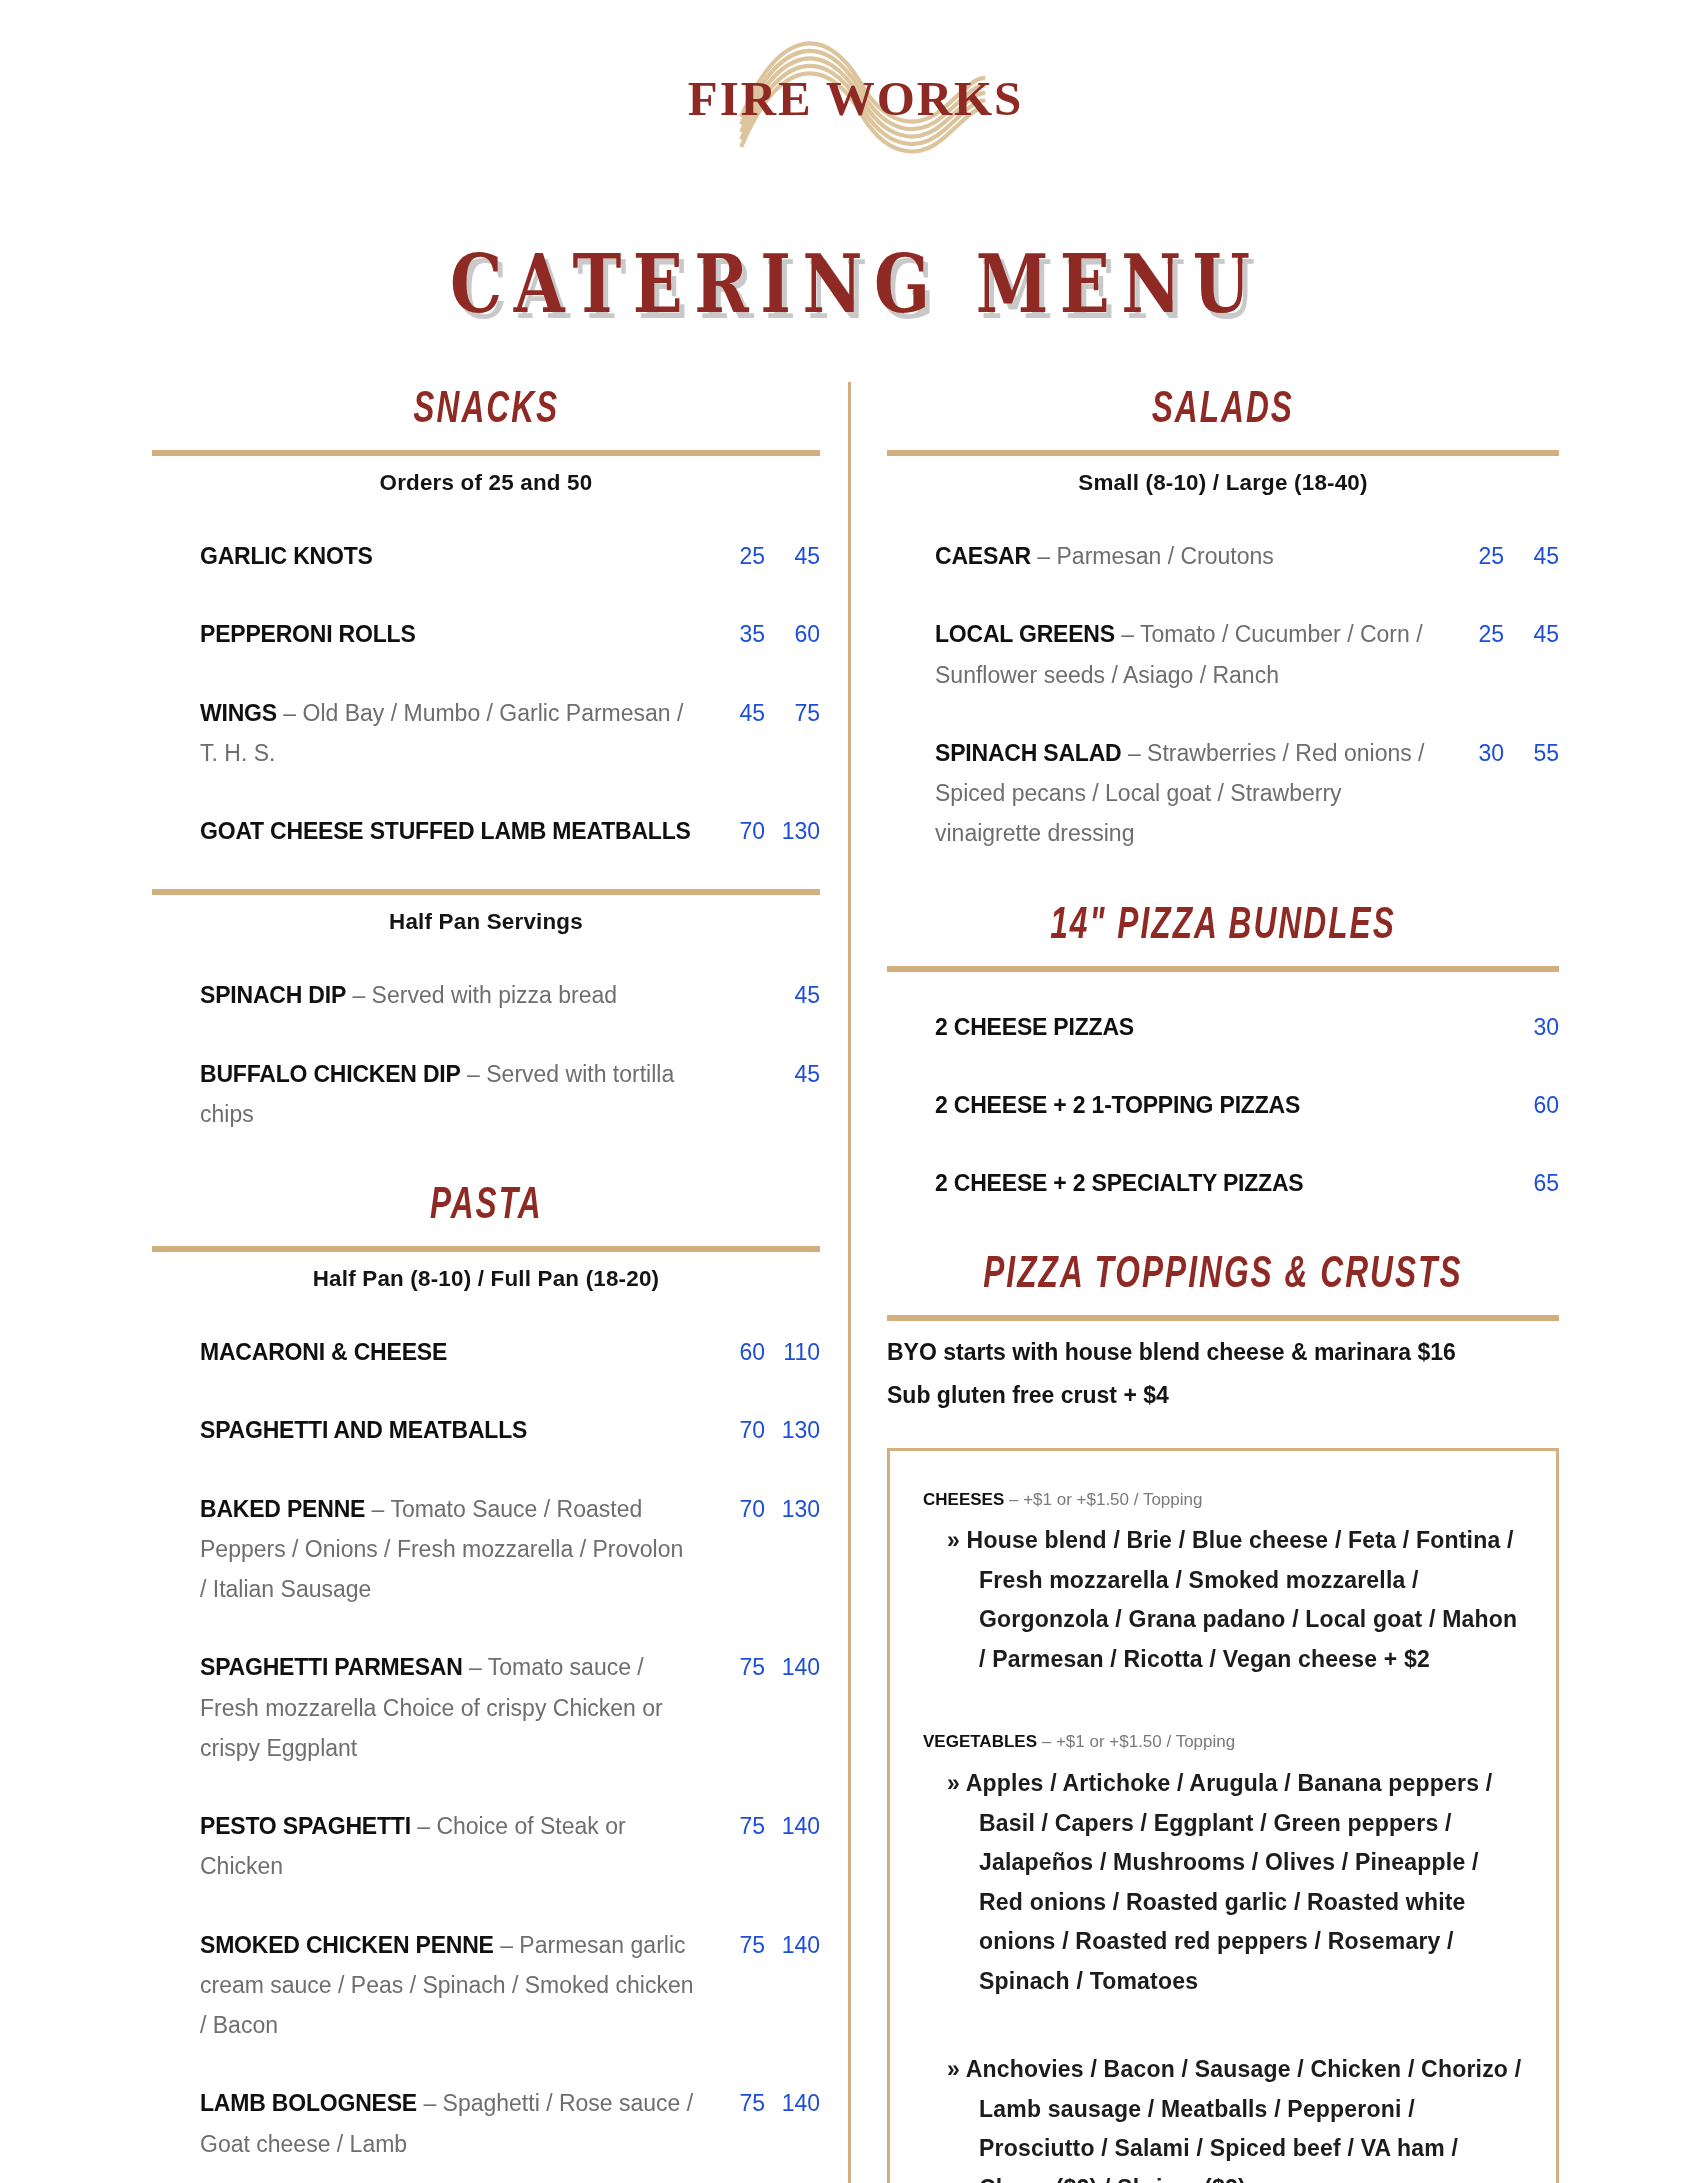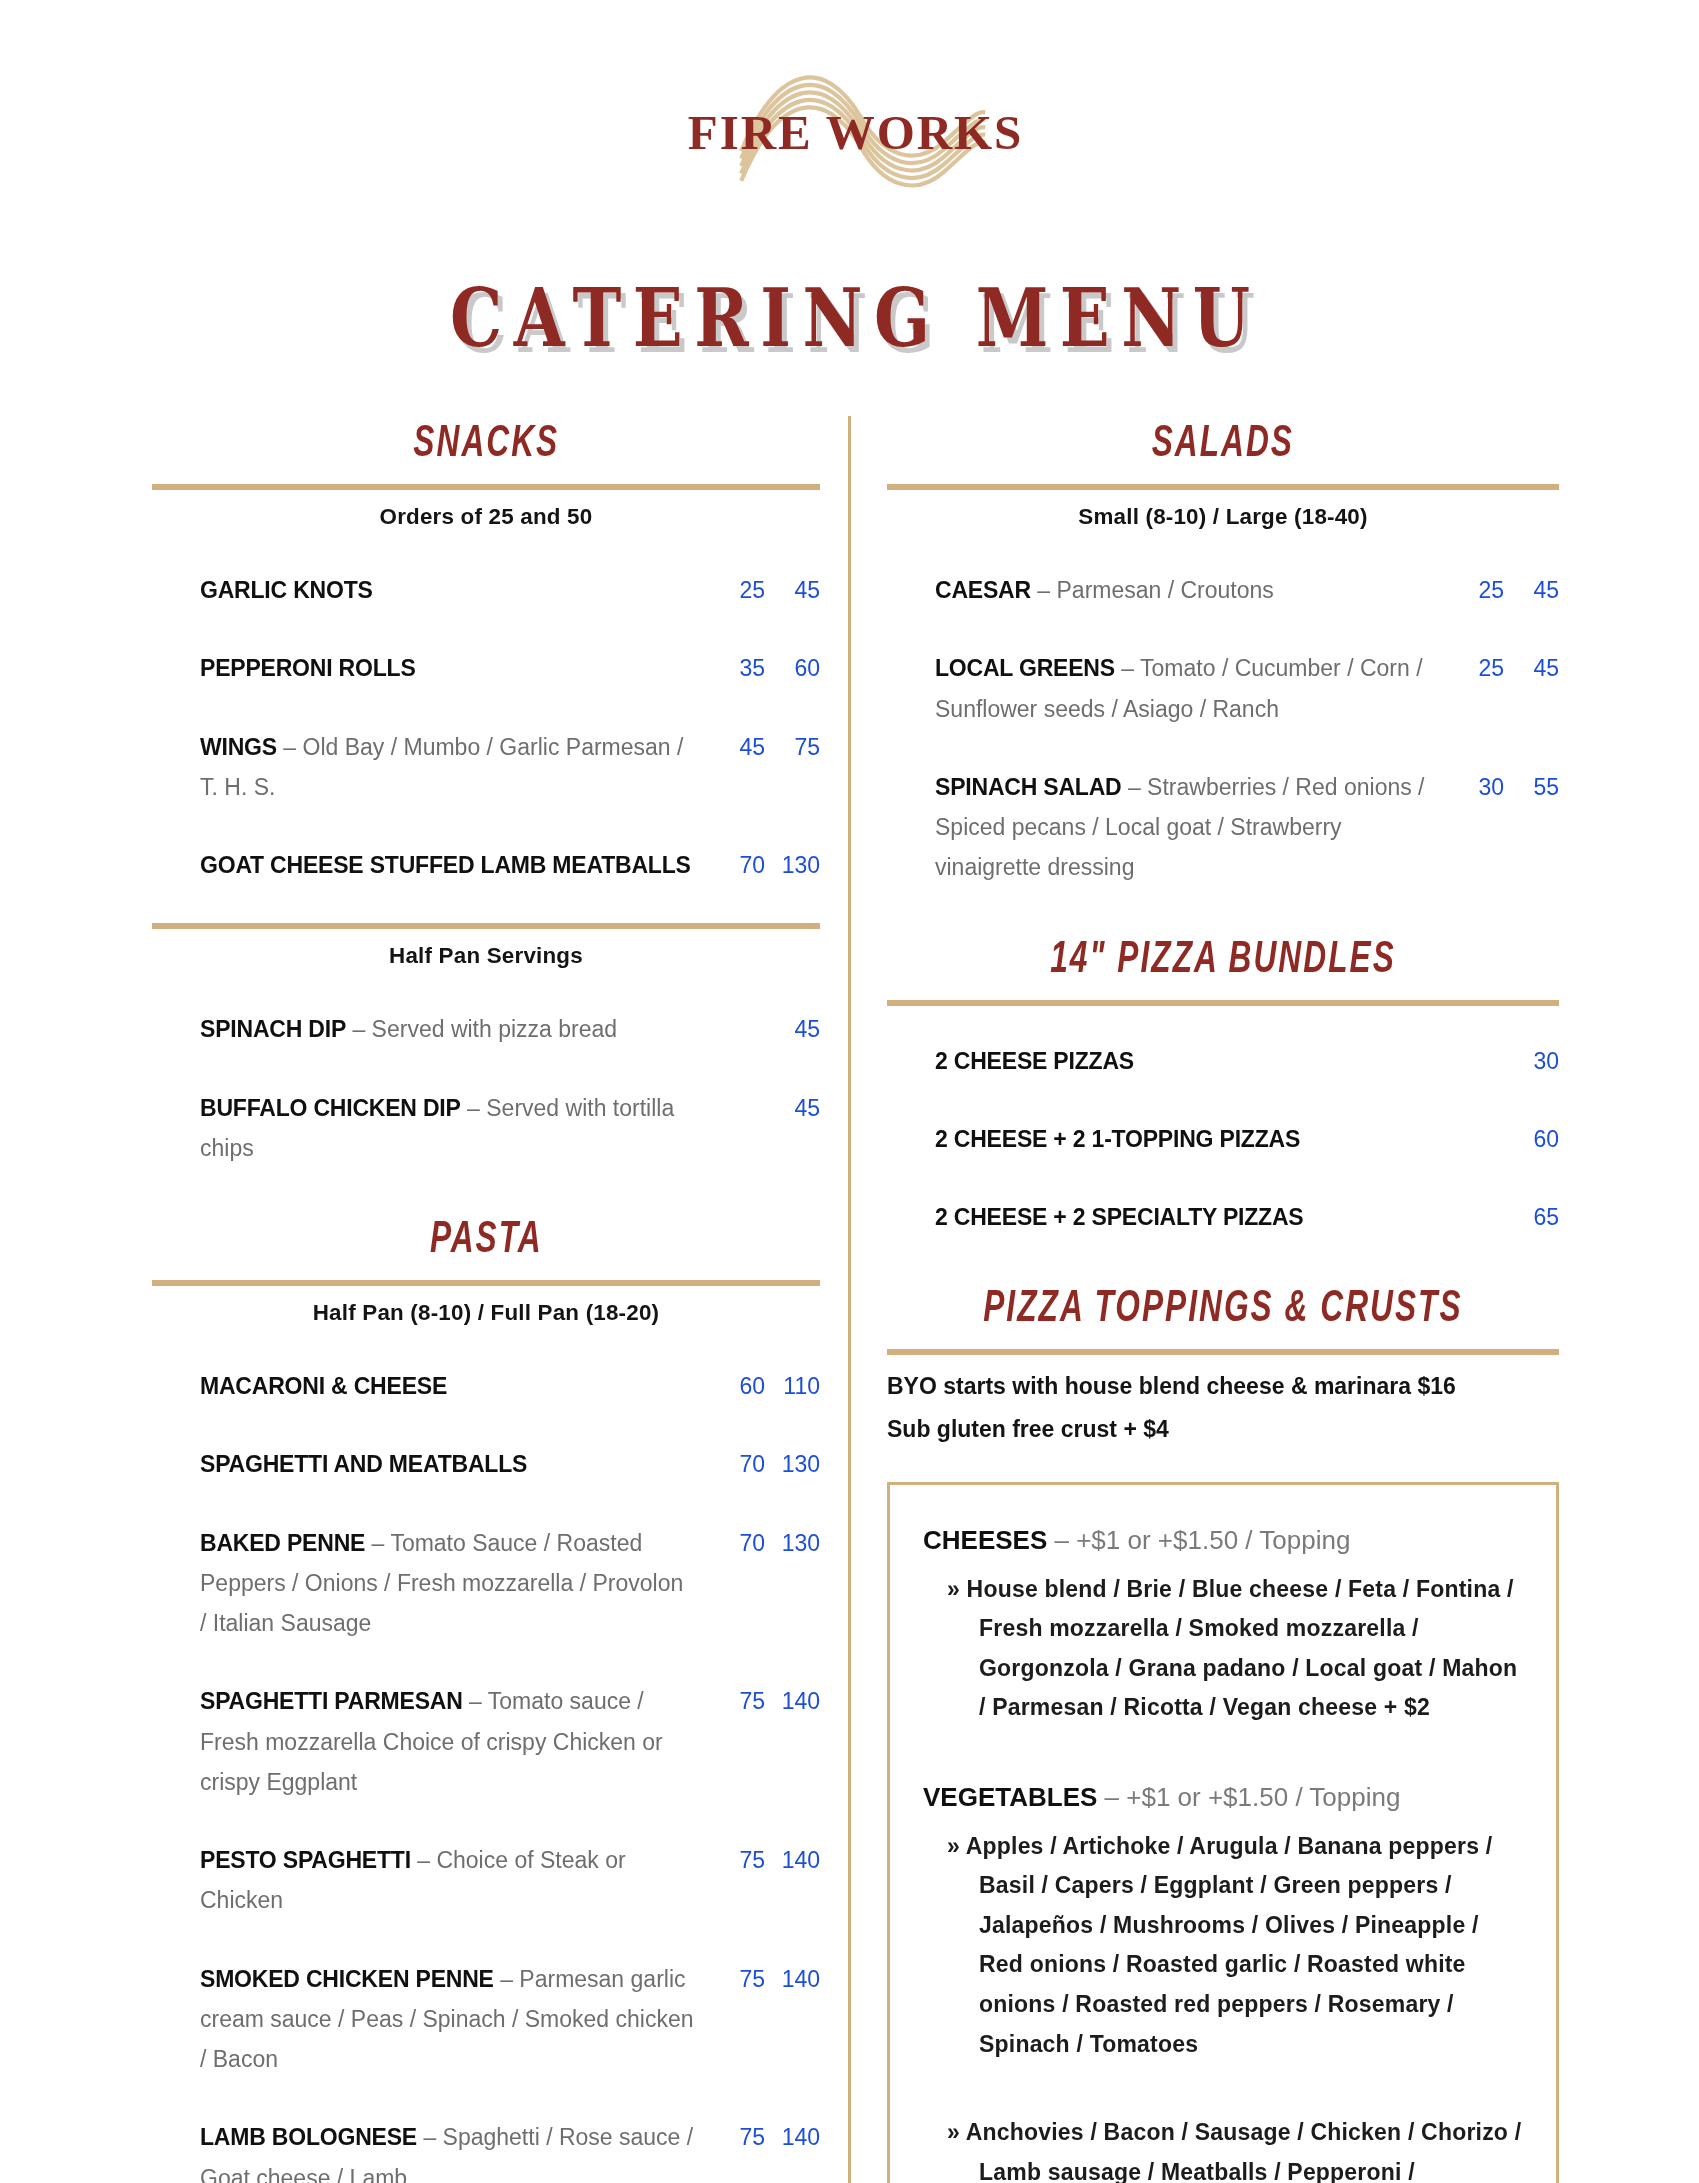--- a/index.html
+++ b/index.html
@@ -1,20 +1,20 @@
 <!DOCTYPE html>
 <html style="font-size:7.5px"><head>
 <meta charset="utf-8">
 <style>
   html,body{margin:0;padding:0;background:#ffffff;}
   .page{
     position:relative;
     width:1699px;height:2183px;
     box-sizing:border-box;
-    padding:61px 140px 0 152px;
+    padding:27px 140px 0 152px;
     background:#ffffff;
     font-family:"Liberation Sans", sans-serif;
     color:#1a1a1a;
     overflow:hidden;
   }
   
   .logo{position:relative;width:383px;height:154px;margin:0 auto;}
   .logo svg{position:absolute;left:0;top:0;width:100%;height:100%;}
   .logo-text{
     position:absolute;left:0;right:0;top:43px;
@@ -80,21 +80,21 @@
   
   .byo{font-weight:bold;font-size:23px;color:#141414;margin:8.4px 0 0 0;line-height:1.5;}
   .tbox{
     border:3.7px solid #d2af7f;
     margin-top:35px;
     padding:35px 30px 28px 33px;
     box-sizing:border-box;
   }
   .tgroup{margin-bottom:49px;}
   .tgroup:last-child{margin-bottom:9.3px;}
-  .glabel{margin:0 0 8.4px 0;font-size:26px;line-height:1.6;}
+  .glabel{margin:0 0 8.4px 0;font-size:17px;line-height:1.6;}
   .gname{font-weight:bold;color:#101010;}
   .gnote{color:#7a7a7a;}
   .glist{
     margin:0;
     padding-left:56px;
     text-indent:-32px;
     font-weight:bold;
     color:#1c1c1c;
     font-size:23px;
     line-height:1.72;

